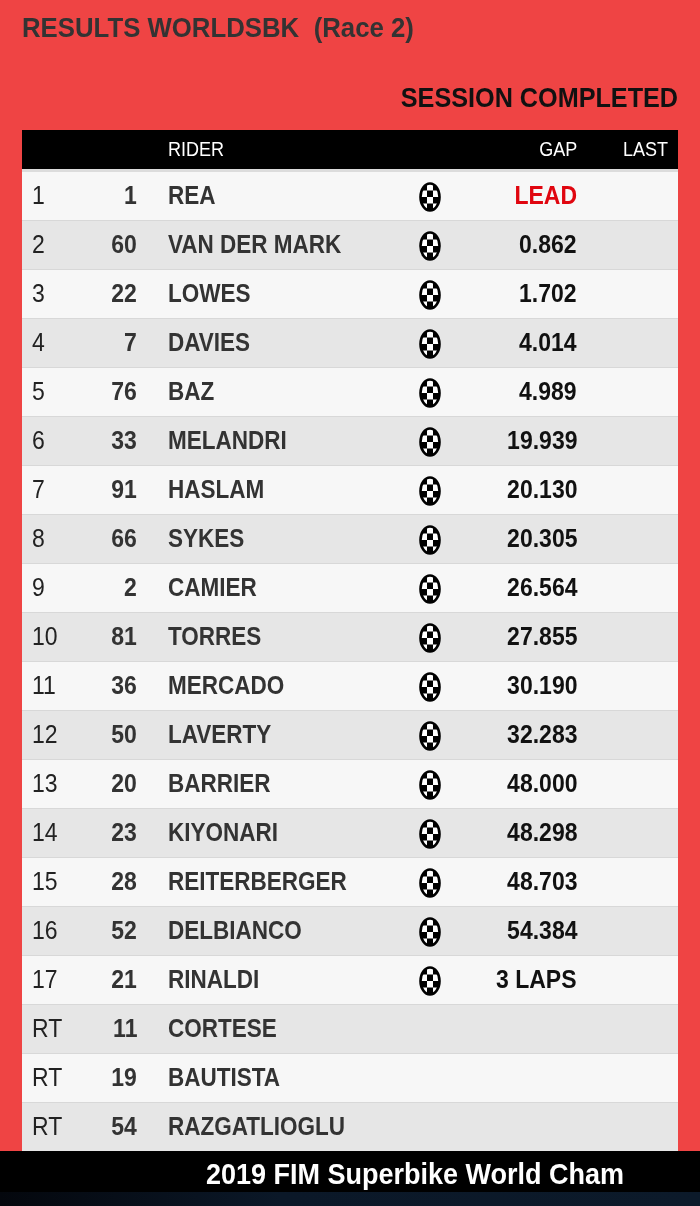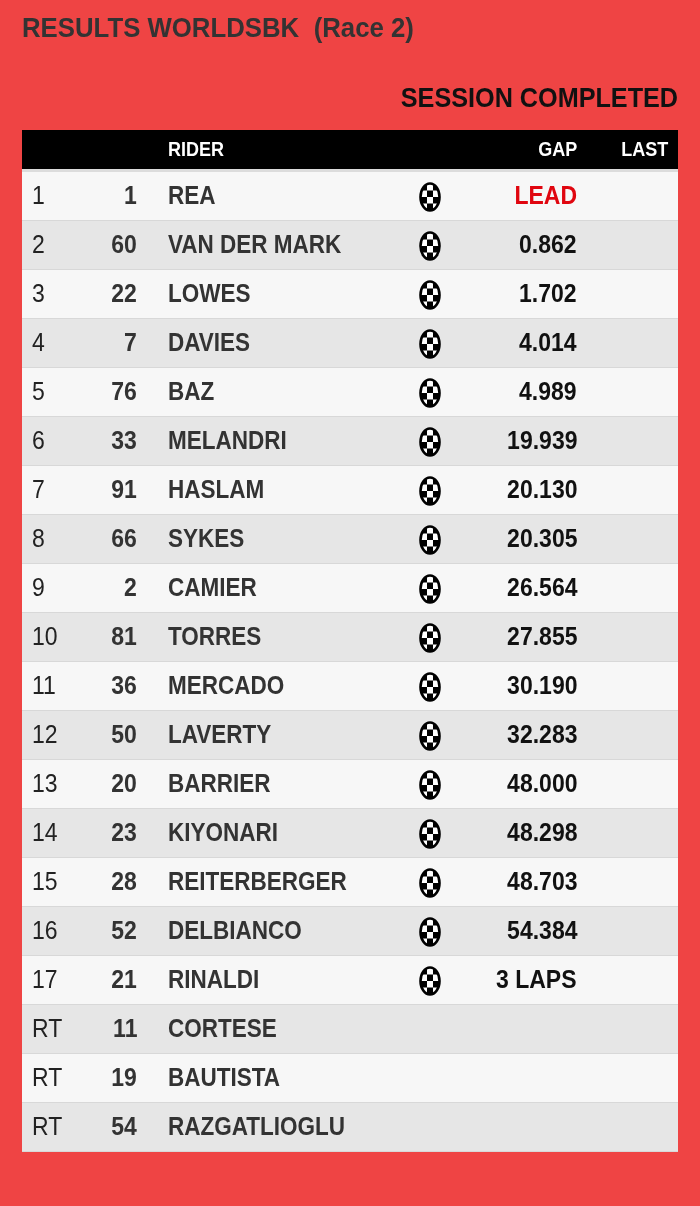--- a/index.html
+++ b/index.html
@@ -47,21 +47,21 @@
     position: absolute;
     left: 22px;
     top: 130px;
     width: 656px;
   }
   .thead {
     position: relative;
     height: 39px;
     background: #000000;
     color: #ffffff;
-    font-weight: bold;
+    font-weight: normal;
     font-size: 20px;
     border-bottom: 3px solid #dcdcdc;
   }
   .thead .h {
     position: absolute;
     top: 8px;
     transform: scaleX(0.9);
     white-space: nowrap;
   }
   .thead .h-rider { left: 146px; transform-origin: left center; }
@@ -572,13 +572,17 @@
   </div>
         <div class="row even">
     <span class="cell pos">RT</span>
     <span class="cell num">54</span>
     <span class="cell rider">RAZGATLIOGLU</span>
     <span class="cell gap"></span>
   </div>
       </div>
   </div>
 
+  <div class="footer">
+    <div class="band"></div>
+    <div class="ftext">2019 FIM Superbike World Cham</div>
+  </div>
 </div>
 
 </body></html>

